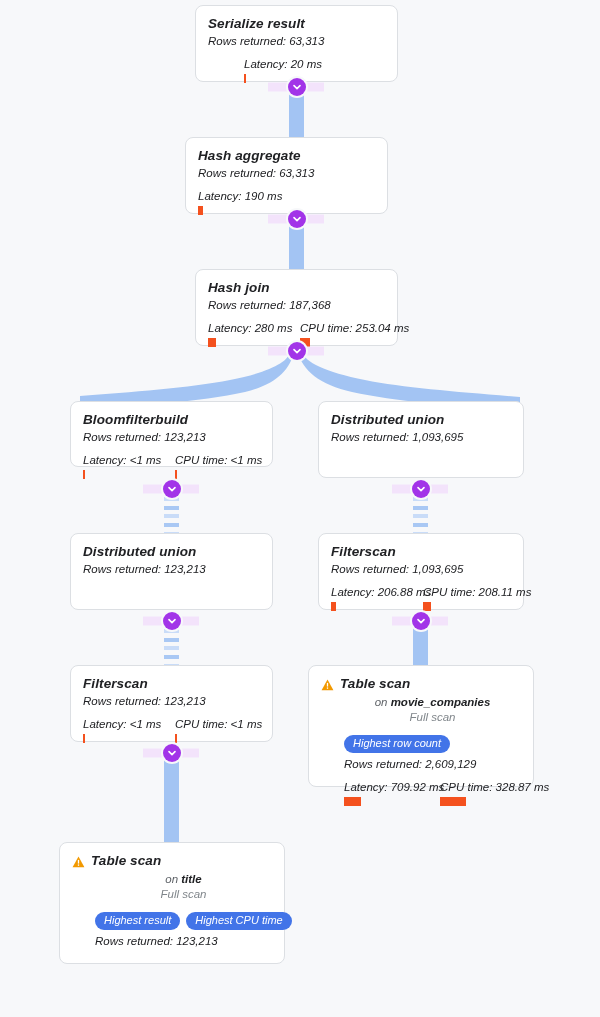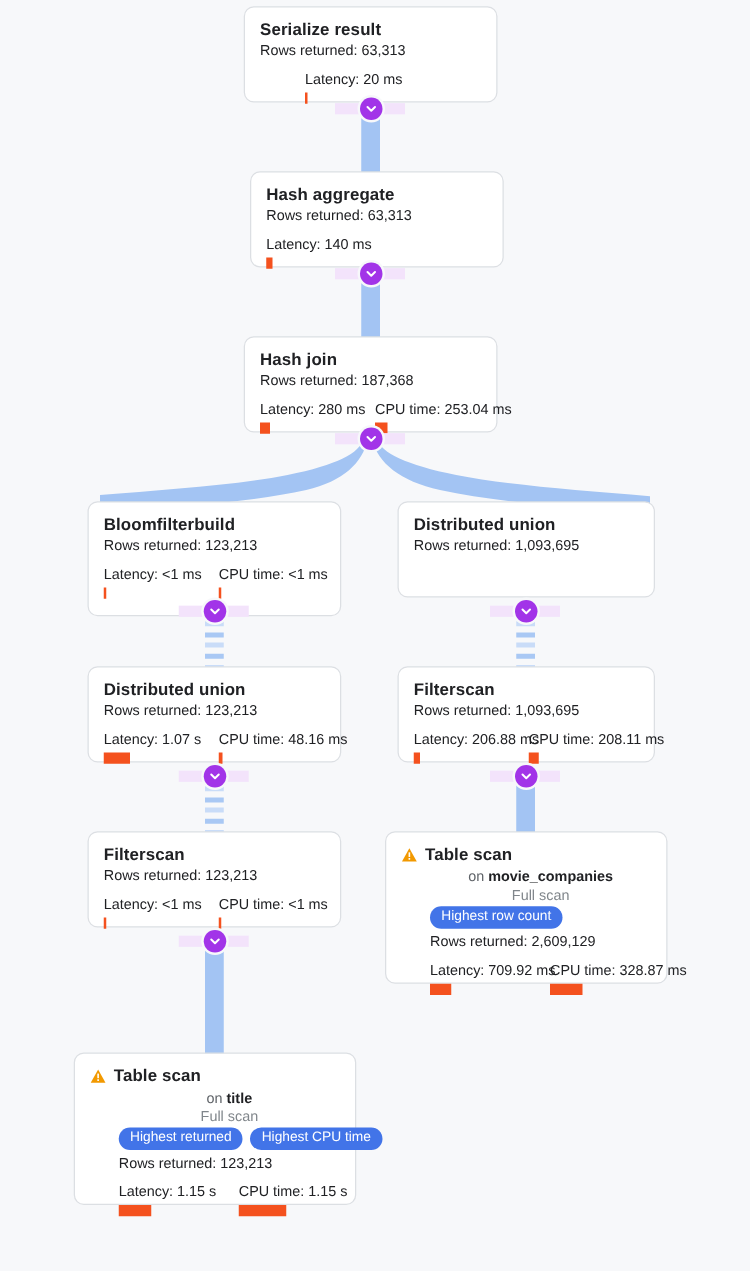--- a/index.html
+++ b/index.html
@@ -75,20 +75,21 @@
 
   
   .node {
     position: absolute;
     background: #ffffff;
     border: 1px solid #dcdfe3;
     border-radius: 8px;
     box-sizing: border-box;
     z-index: 4;
     padding: 9px 12px 10px 12px;
+    font-style: italic;
   }
   .node-head {
     display: flex;
     align-items: flex-start;
     gap: 6px;
   }
   .warn-icon { flex: 0 0 auto; margin-top: 2px; }
   .node-title {
     font-size: 13.5px;
     font-weight: bold;
@@ -107,21 +108,21 @@
   .rows {
     font-size: 11.5px;
     color: #202124;
     line-height: 16px;
     margin-top: 1px;
     white-space: nowrap;
   }
   .badges {
     display: flex;
     gap: 6px;
-    margin: 0 0 3px 0;
+    margin: 10px 0 3px 0;
   }
   .badge {
     background: #4274e8;
     color: #ffffff;
     font-size: 11px;
     line-height: 15px;
     padding: 1px 9px 2px 9px;
     border-radius: 10px;
     white-space: nowrap;
   }
@@ -251,28 +252,28 @@
     </div>
     <div class="rows">Rows returned: 63,313</div>
     <div class="metrics">
       <div class="metric" style="width:92px;margin-left:36px;">
         <div class="metric-label">Latency: 20 ms</div>
         <div class="metric-bar" style="width:2px;"></div>
       </div>
     </div>
   </div>
 
-  <div class="node" style="left:200px; top:137px; width:203px; height:77px;">
+  <div class="node" style="left:185px; top:137px; width:203px; height:77px;">
     <div class="node-head">
       <div class="node-title">Hash aggregate</div>
     </div>
     <div class="rows">Rows returned: 63,313</div>
     <div class="metrics">
       <div class="metric" style="width:92px;">
-        <div class="metric-label">Latency: 140 ms</div>
+        <div class="metric-label">Latency: 190 ms</div>
         <div class="metric-bar" style="width:5px;"></div>
       </div>
     </div>
   </div>
 
   <div class="node" style="left:195px; top:269px; width:203px; height:77px;">
     <div class="node-head">
       <div class="node-title">Hash join</div>
     </div>
     <div class="rows">Rows returned: 187,368</div>
@@ -281,21 +282,21 @@
         <div class="metric-label">Latency: 280 ms</div>
         <div class="metric-bar" style="width:8px;"></div>
       </div>
       <div class="metric">
         <div class="metric-label">CPU time: 253.04 ms</div>
         <div class="metric-bar" style="width:10px;"></div>
       </div>
     </div>
   </div>
 
-  <div class="node" style="left:70px; top:401px; width:203px; height:92px;">
+  <div class="node" style="left:70px; top:401px; width:203px; height:66px;">
     <div class="node-head">
       <div class="node-title">Bloomfilterbuild</div>
     </div>
     <div class="rows">Rows returned: 123,213</div>
     <div class="metrics">
       <div class="metric" style="width:92px;">
         <div class="metric-label">Latency: &lt;1 ms</div>
         <div class="metric-bar" style="width:2px;"></div>
       </div>
       <div class="metric">
@@ -310,30 +311,20 @@
       <div class="node-title">Distributed union</div>
     </div>
     <div class="rows">Rows returned: 1,093,695</div>
   </div>
 
   <div class="node" style="left:70px; top:533px; width:203px; height:77px;">
     <div class="node-head">
       <div class="node-title">Distributed union</div>
     </div>
     <div class="rows">Rows returned: 123,213</div>
-    <div class="metrics">
-      <div class="metric" style="width:92px;">
-        <div class="metric-label">Latency: 1.07 s</div>
-        <div class="metric-bar" style="width:21px;"></div>
-      </div>
-      <div class="metric">
-        <div class="metric-label">CPU time: 48.16 ms</div>
-        <div class="metric-bar" style="width:3px;"></div>
-      </div>
-    </div>
   </div>
 
   <div class="node" style="left:318px; top:533px; width:206px; height:77px;">
     <div class="node-head">
       <div class="node-title">Filterscan</div>
     </div>
     <div class="rows">Rows returned: 1,093,695</div>
     <div class="metrics">
       <div class="metric" style="width:92px;">
         <div class="metric-label">Latency: 206.88 ms</div>
@@ -412,30 +403,20 @@
         <div class="node-title">Table scan</div>
       </div>
     </div>
     <div class="indent">
       <div class="node-sub">
         <span>on</span>
         <b>title</b>
       </div>
       <div class="node-sub faint">Full scan</div>
       <div class="badges">
-        <span class="badge">Highest returned</span>
+        <span class="badge">Highest result</span>
         <span class="badge">Highest CPU time</span>
       </div>
       <div class="rows">Rows returned: 123,213</div>
-      <div class="metrics">
-        <div class="metric" style="width:96px;">
-          <div class="metric-label">Latency: 1.15 s</div>
-          <div class="metric-bar" style="width:26px;"></div>
-        </div>
-        <div class="metric">
-          <div class="metric-label">CPU time: 1.15 s</div>
-          <div class="metric-bar" style="width:38px;"></div>
-        </div>
-      </div>
     </div>
   </div>
 
 </div>
 
 </body></html>

